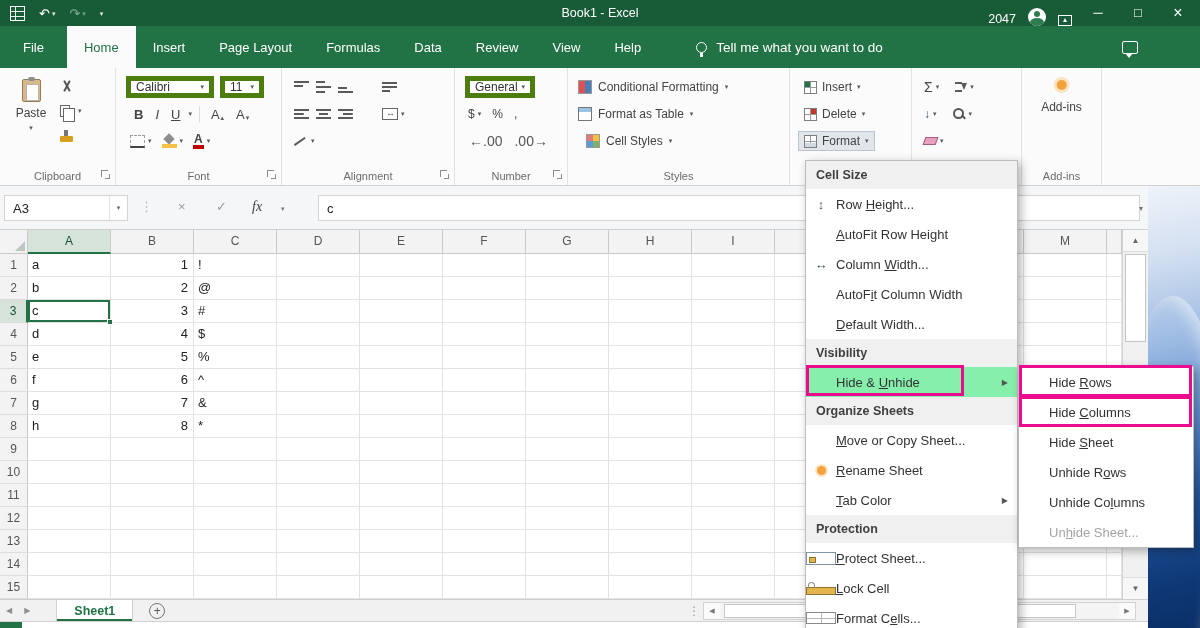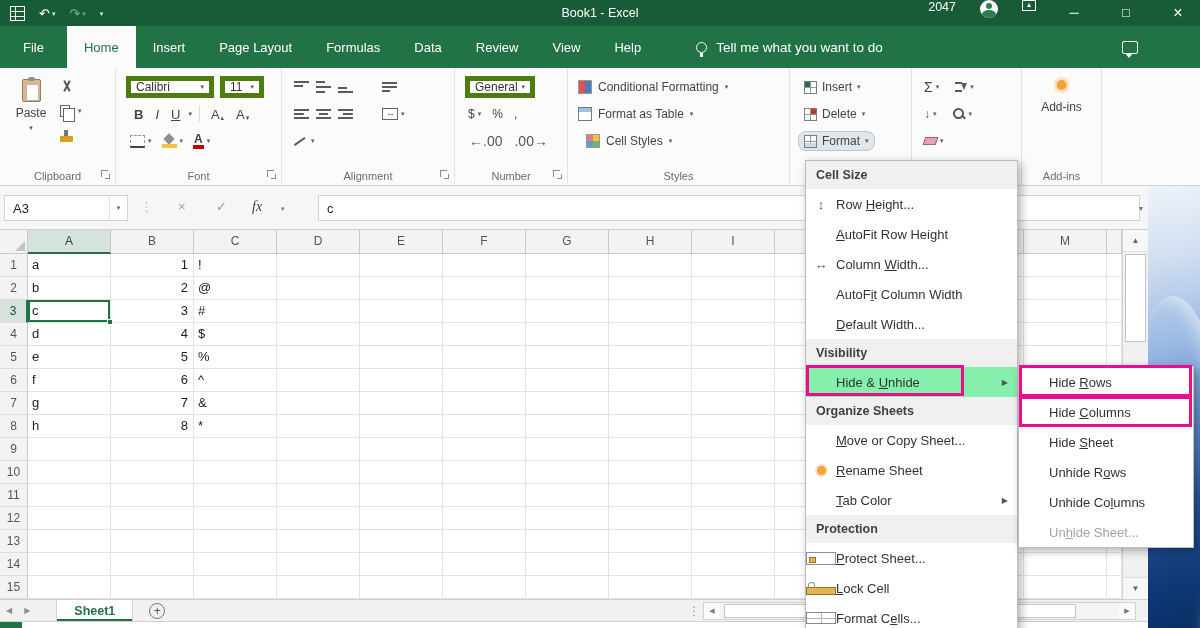--- a/index.html
+++ b/index.html
@@ -12,21 +12,21 @@
             display:flex;align-items:center;color:#fff;font-size:12.5px;z-index:3}
   .qat{display:flex;align-items:center;gap:14px;margin-left:10px}
   .app-icon{width:15px;height:15px;border:1px solid #fff;
      background:linear-gradient(rgba(255,255,255,.9),rgba(255,255,255,.9)) 4px 0/1px 100% no-repeat,
                 linear-gradient(rgba(255,255,255,.9),rgba(255,255,255,.9)) 0 4px/100% 1px no-repeat,
                 linear-gradient(rgba(255,255,255,.9),rgba(255,255,255,.9)) 0 9px/100% 1px no-repeat}
   .qbtn{color:#fff;font-size:13px;line-height:1;display:flex;align-items:center;gap:2px}
   .qbtn.dim{opacity:.45}
   .qcaret{font-size:7px;opacity:.85}
   .tb-title{position:absolute;left:50%;transform:translateX(-50%);white-space:nowrap}
-  .tb-right{position:absolute;right:8px;display:flex;align-items:flex-start;gap:24px}
+  .tb-right{position:absolute;right:8px;display:flex;align-items:flex-end;gap:12px}
   .avatar{width:18px;height:18px;border-radius:50%;background:#fff;position:relative;overflow:hidden}
   .avatar::before{content:"";position:absolute;left:6px;top:3px;width:6px;height:6px;border-radius:50%;background:#2e7d4f}
   .avatar::after{content:"";position:absolute;left:2px;top:10px;width:14px;height:9px;border-radius:50% 50% 0 0;background:#2e7d4f}
   .rdo-icon{width:14px;height:11px;border:1px solid #fff;position:relative}
   .rdo-icon::after{content:"";position:absolute;left:4px;top:2px;border-left:2px solid transparent;border-right:2px solid transparent;border-bottom:4px solid #fff}
   .winbtn{width:28px;text-align:center;font-size:13px;line-height:26px}
   .winbtn.close{font-size:16px}
 
   
   .menubar{position:absolute;left:0;top:26px;width:1200px;height:42px;background:#217346;
@@ -104,21 +104,21 @@
          linear-gradient(#777,#777) 0 8px/100% 1px no-repeat,linear-gradient(#777,#777) 50% 0/1px 100% no-repeat}
   .ic-cs{width:14px;height:14px;border:1px solid #999;background:conic-gradient(#f6c142 0 25%,#7fb069 0 50%,#5b9bd5 0 75%,#e07b7b 0)}
   .stylebtn{display:flex;align-items:center;gap:6px;font-size:12px;color:#444}
   
   .mini-grid{width:13px;height:13px;border:1px solid #7e7e7e;position:relative;
      background:linear-gradient(#9a9a9a,#9a9a9a) 50% 0/1px 100% no-repeat,linear-gradient(#9a9a9a,#9a9a9a) 0 50%/100% 1px no-repeat,#fff}
   .mini-grid.ins::after{content:"";position:absolute;left:0;top:0;width:5px;height:5px;background:#217346}
   .mini-grid.del::after{content:"";position:absolute;right:0;top:0;width:5px;height:5px;background:#c0392b}
   .mini-grid.fmt::after{content:"";position:absolute;left:0;bottom:0;width:100%;height:4px;background:#cfd8e3}
   .cellbtn{display:flex;align-items:center;gap:5px;font-size:12px;color:#444;padding:2px 5px;border:1px solid transparent}
-  .cellbtn.pressed{background:#e1e6eb;border:1px solid #bcc4cd;border-radius:8px}
+  .cellbtn.pressed{background:#e1e6eb;border:1px solid #bcc4cd;border-radius:0}
   
   .sigma{font-size:14px;color:#444}
   .ic-sort{position:relative;width:12px;height:13px;
      background:linear-gradient(#5a5a5a,#5a5a5a) 0 1px/7px 2px no-repeat,linear-gradient(#5a5a5a,#5a5a5a) 0 9px/7px 2px no-repeat}
   .ic-sort::after{content:"";position:absolute;right:0;top:2px;border-left:3px solid transparent;border-right:3px solid transparent;border-top:7px solid #5a5a5a}
   .ic-filldown{font-size:12px;font-weight:bold;color:#44546a;line-height:1}
   .ic-find{position:relative;width:13px;height:13px}
   .ic-find::before{content:"";position:absolute;left:0;top:0;width:7px;height:7px;border:2px solid #555;border-radius:50%}
   .ic-find::after{content:"";position:absolute;left:8px;top:8px;width:5px;height:2px;background:#555;transform:rotate(45deg)}
   .ic-clear{width:13px;height:8px;background:#e8a0bf;border:1px solid #a65c82;transform:skewX(-20deg)}

